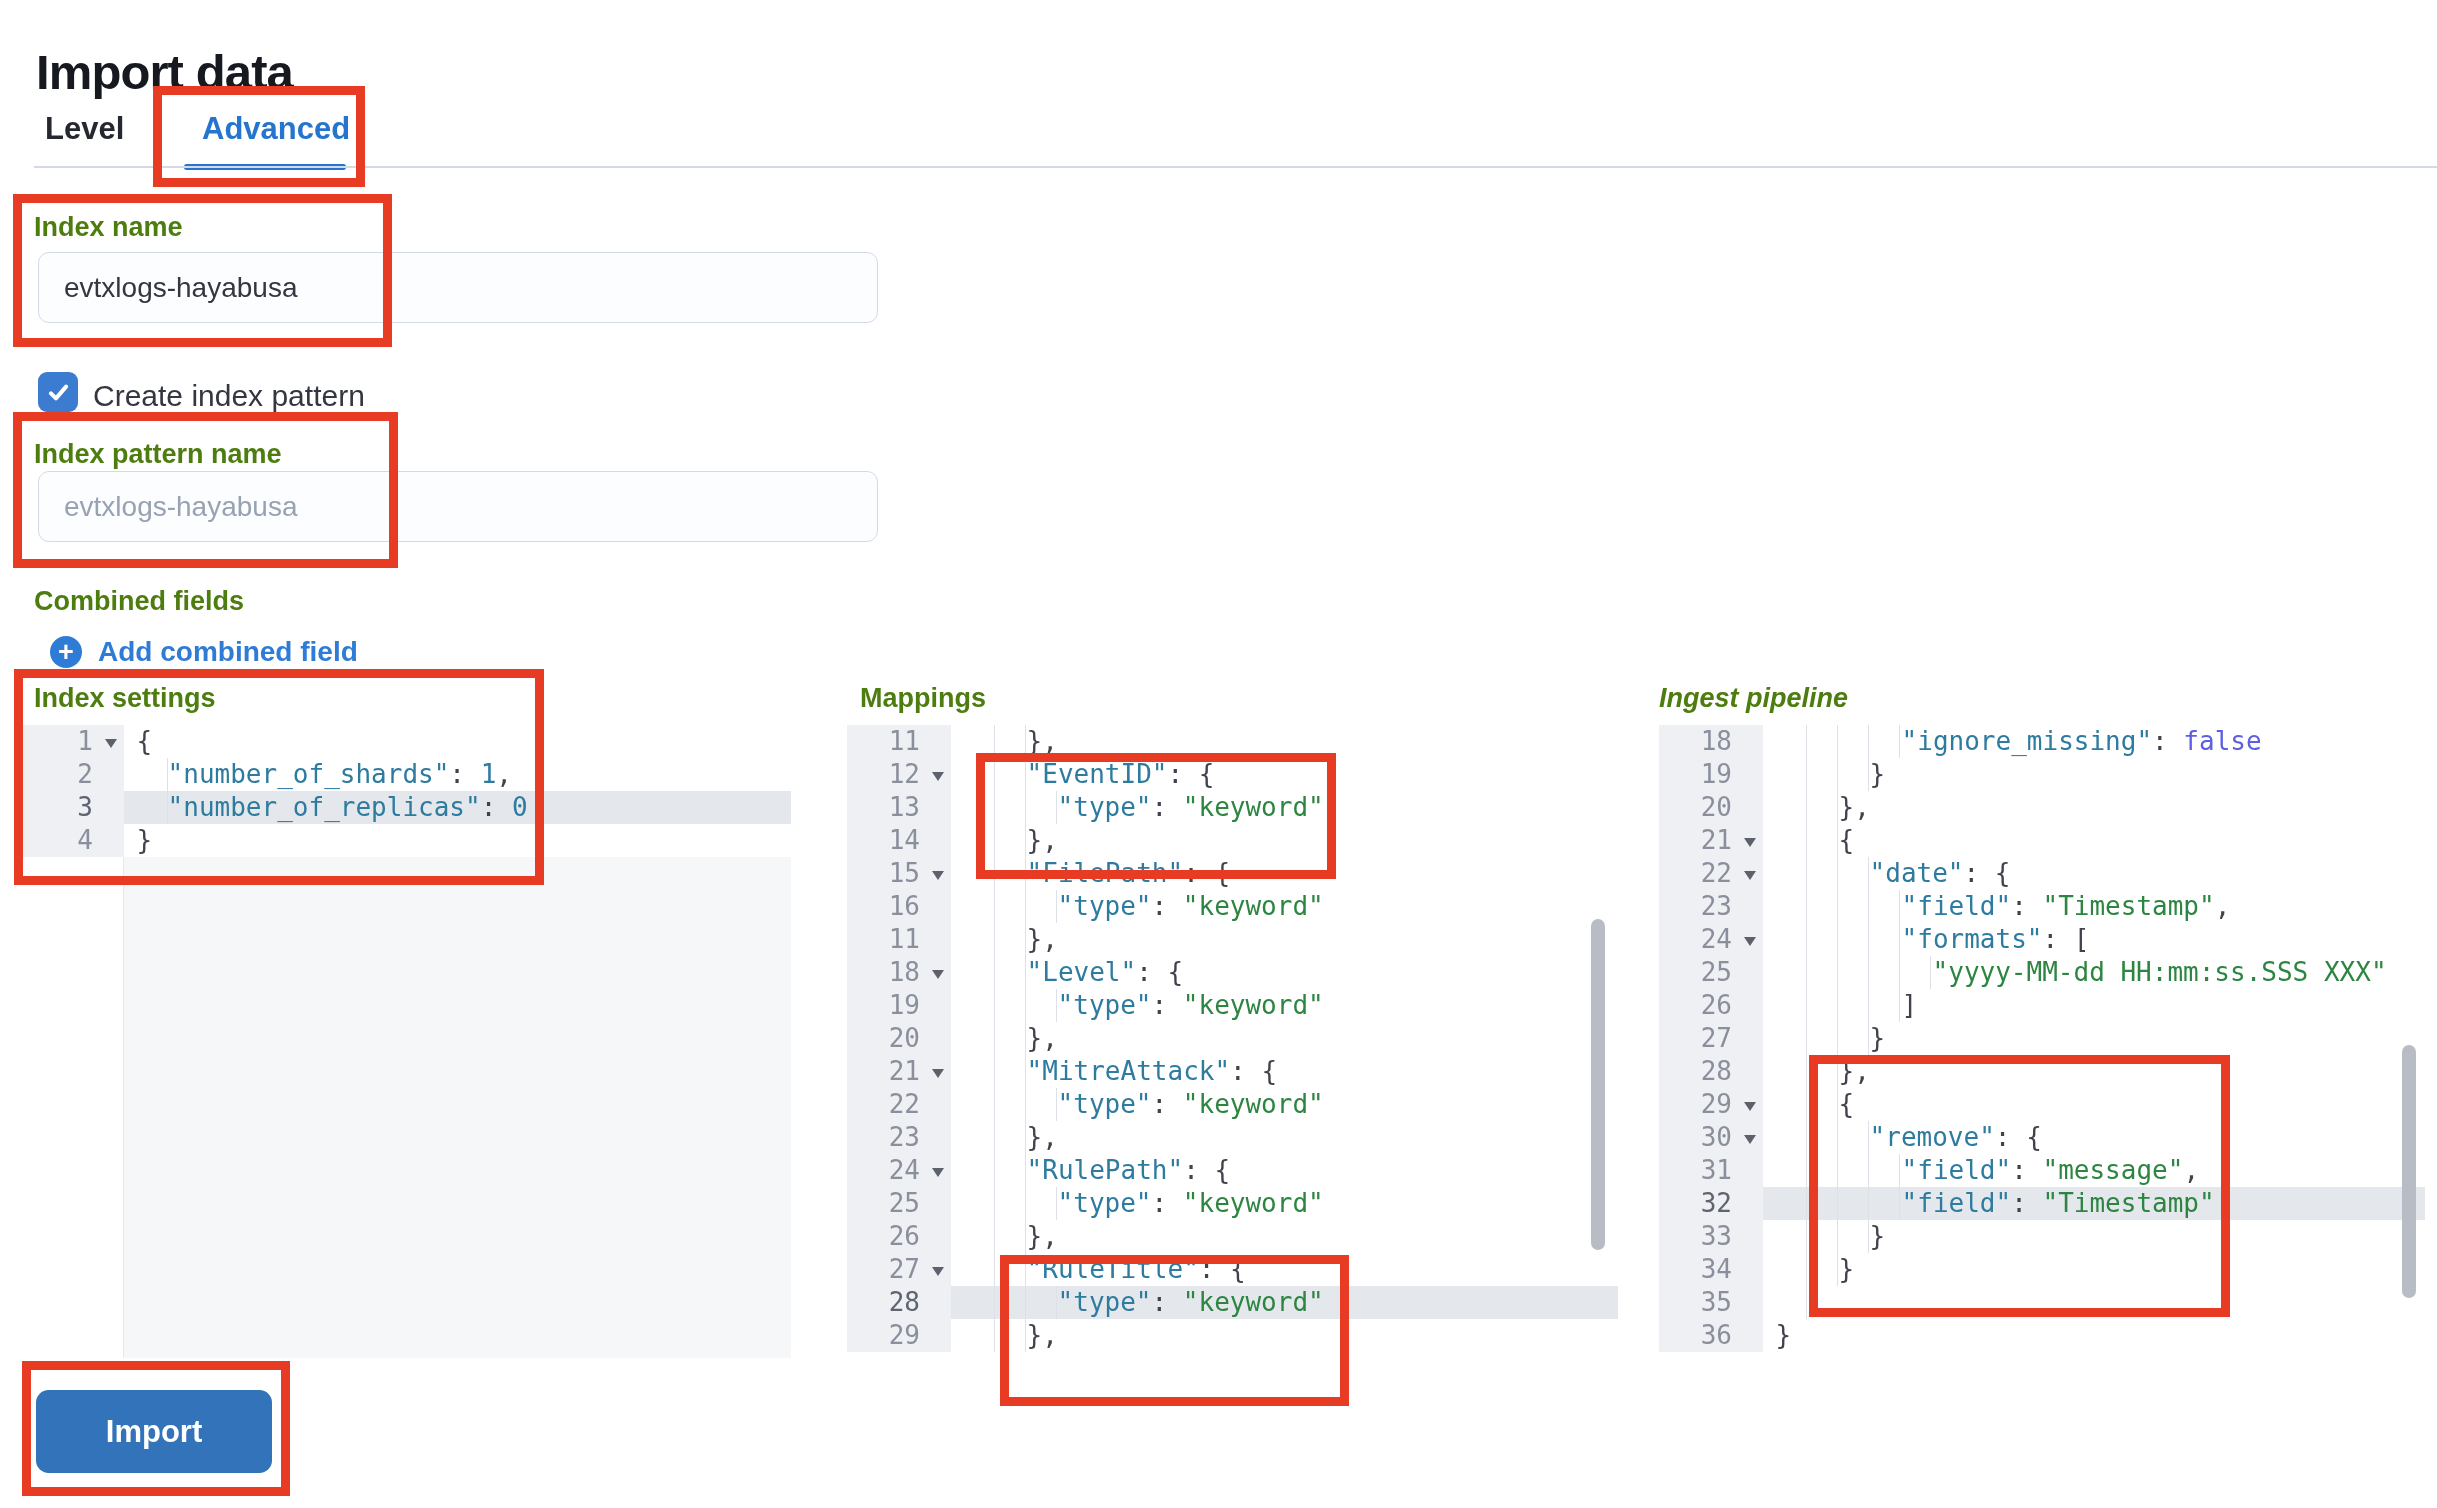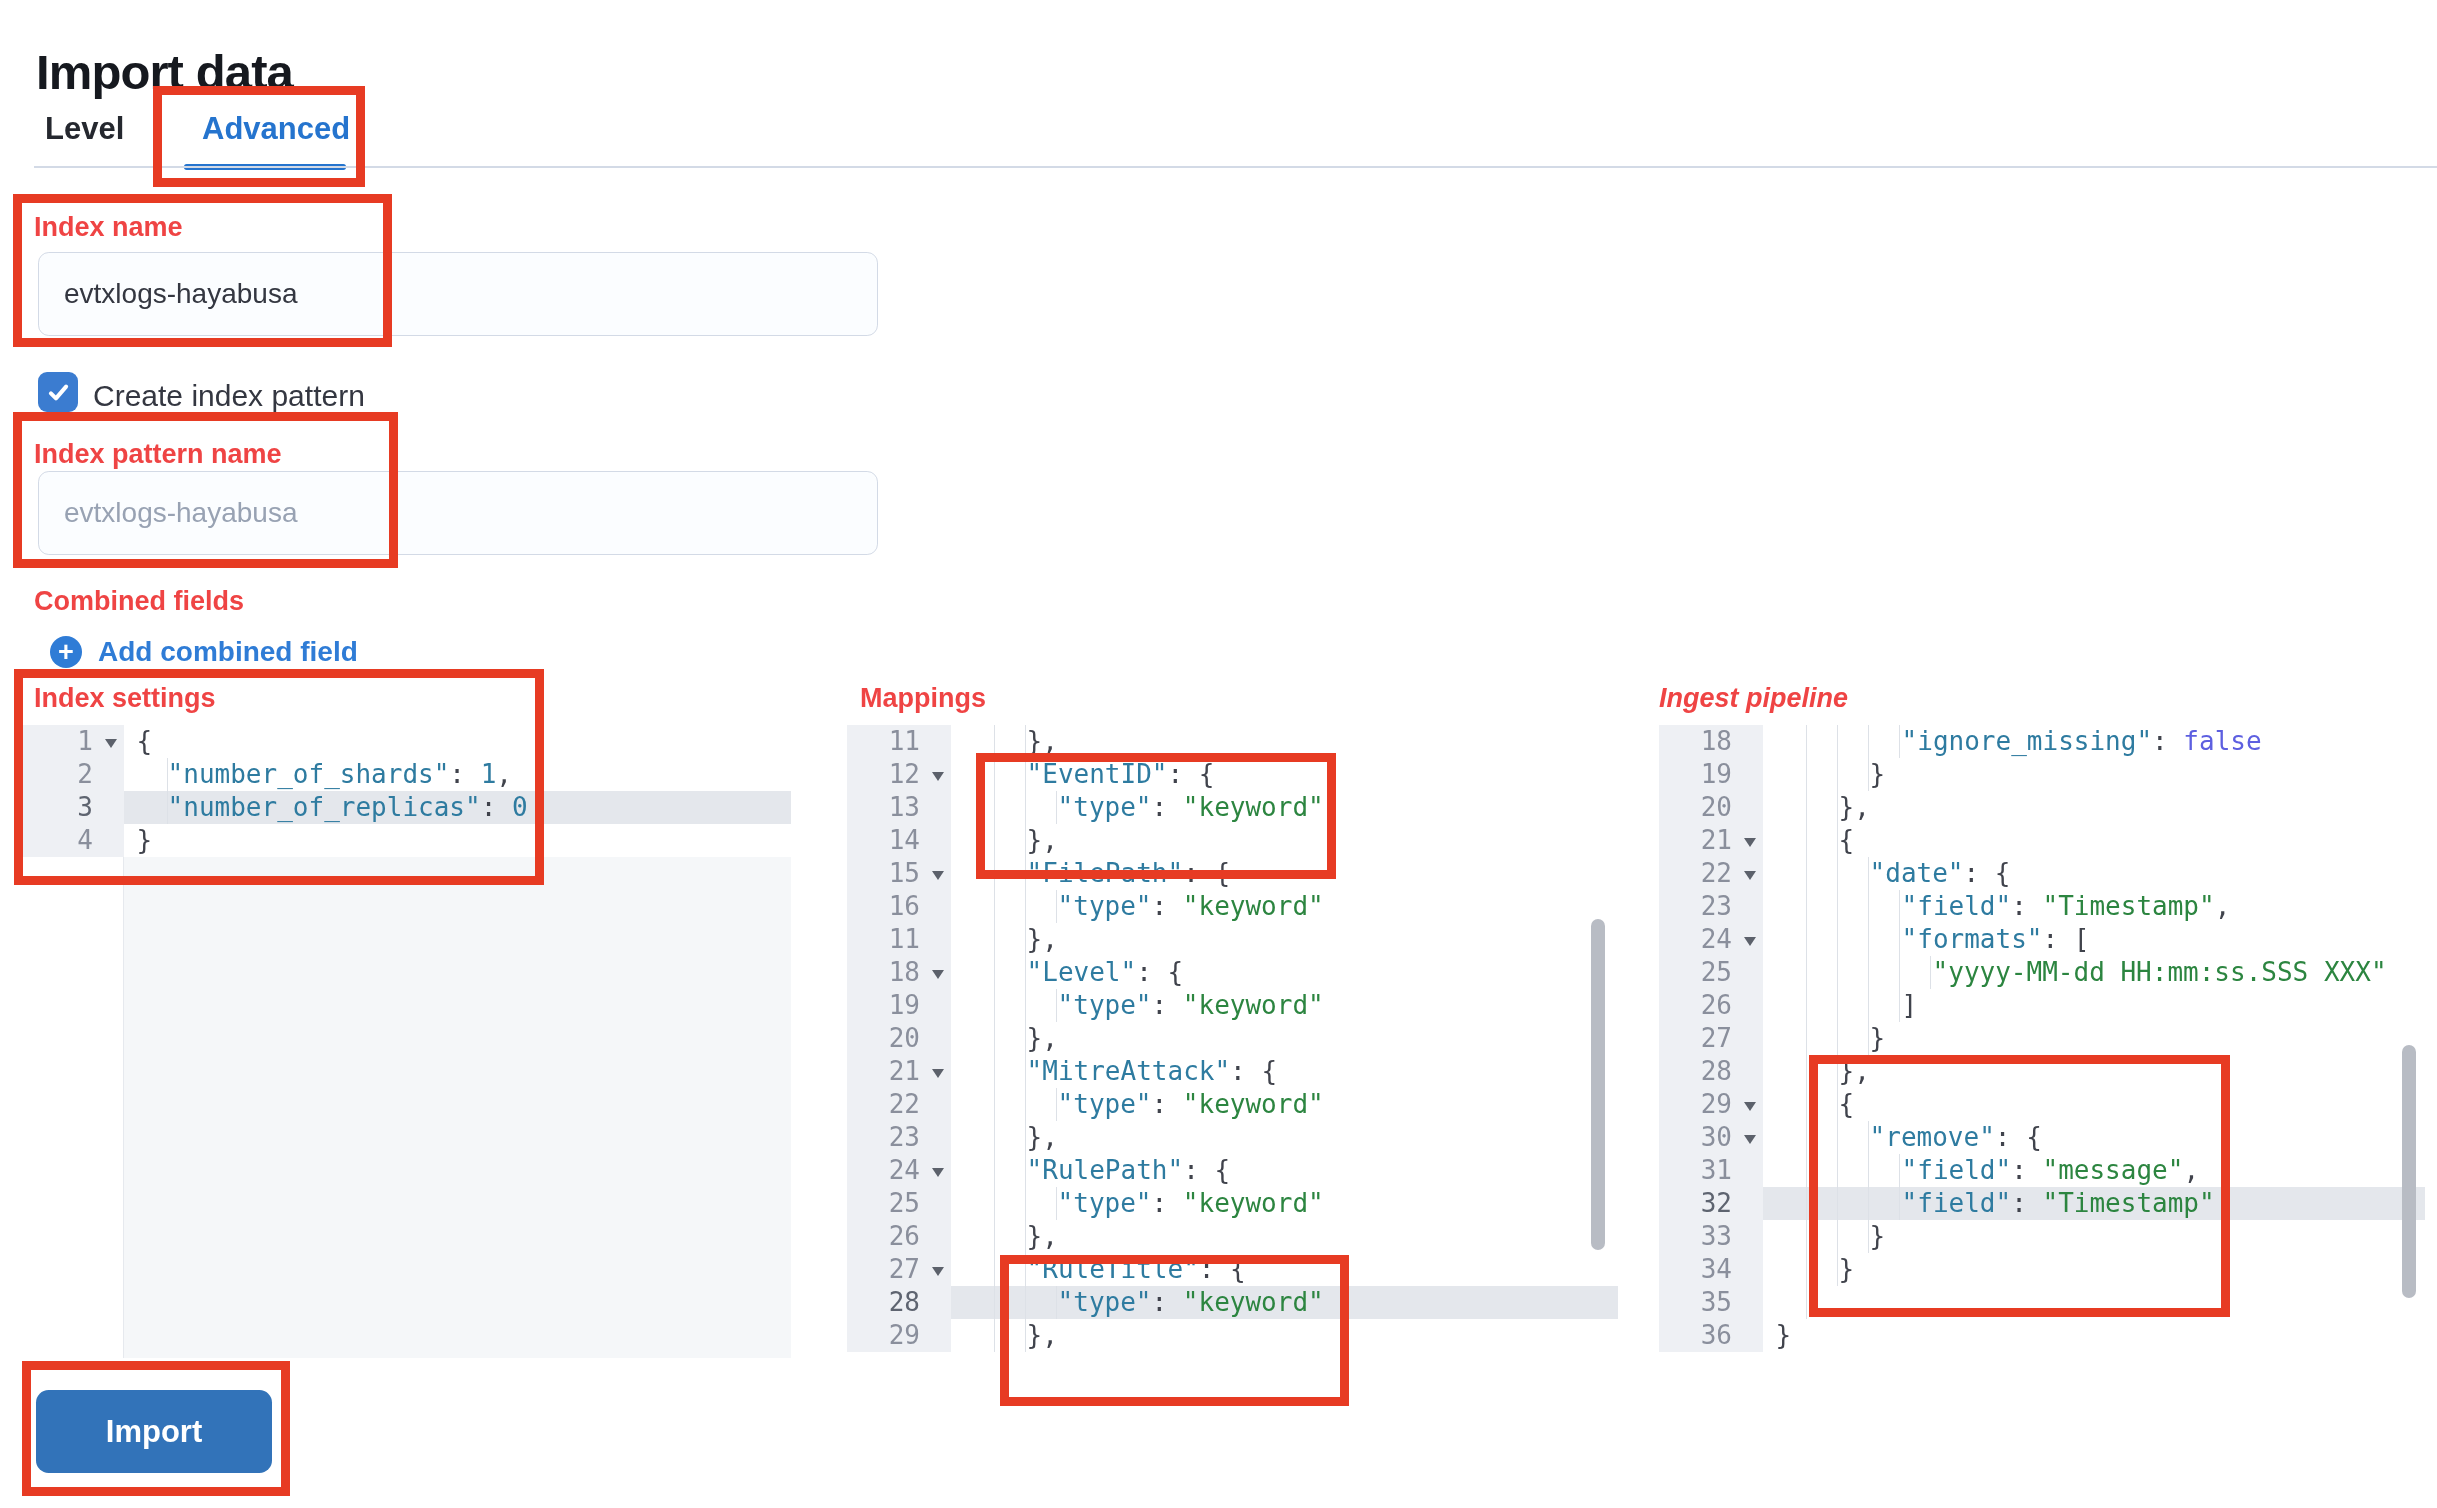--- a/index.html
+++ b/index.html
@@ -7,22 +7,22 @@
        font-family:"Liberation Sans", sans-serif;color:#1a1c21;}
   .abs{position:absolute;}
   
   #page-title{left:36px;top:10.8px;font-size:49px;font-weight:800;letter-spacing:-0.9px;color:#16191f;}
   .tab{top:111px;font-size:31px;font-weight:700;line-height:36px;cursor:pointer;}
   #tab-simple{left:45px;color:#25282f;}
   #tab-advanced{left:202px;color:var(--accent_blue);text-align:right;}
   #tab-underline{left:184px;top:164px;width:162px;height:6.3px;background:var(--accent_blue);border-radius:2.7px;}
   #tabs-divider{left:34px;top:166px;right:0;height:1.8px;background:#d3dae6;}
   
-  .field-label{font-size:27px;font-weight:700;color:#ef4444;}
-  .ui-input{position:absolute;left:38px;width:840px;height:84px;box-sizing:border-box;
+  .field-label{font-size:27px;font-weight:700;color:#4d7c0f;}
+  .ui-input{position:absolute;left:38px;width:840px;height:71px;box-sizing:border-box;
      border:1.8px solid #d3dae6;border-radius:10.8px;background:#fbfdff;padding:0 25px;
      font-size:28px;color:#343741;font-family:"Liberation Sans", sans-serif;outline:none;}
   .ui-input::placeholder{color:#98a2b3;}
   #checkbox{left:38px;top:372px;width:40px;height:40px;border-radius:9px;background:var(--checkbox_blue);
      display:flex;align-items:center;justify-content:center;cursor:pointer;}
   #checkbox-label{left:93px;top:376px;font-size:30px;color:#343741;line-height:40px;}
   #combined-label{left:34px;top:586px;}
   #add-combined{left:50px;top:636px;display:flex;align-items:center;gap:16px;cursor:pointer;}
   #add-combined .plus{width:32px;height:32px;border-radius:50%;background:var(--link_blue);color:#fff;
      display:flex;align-items:center;justify-content:center;font-size:27px;font-weight:700;line-height:32px;}

